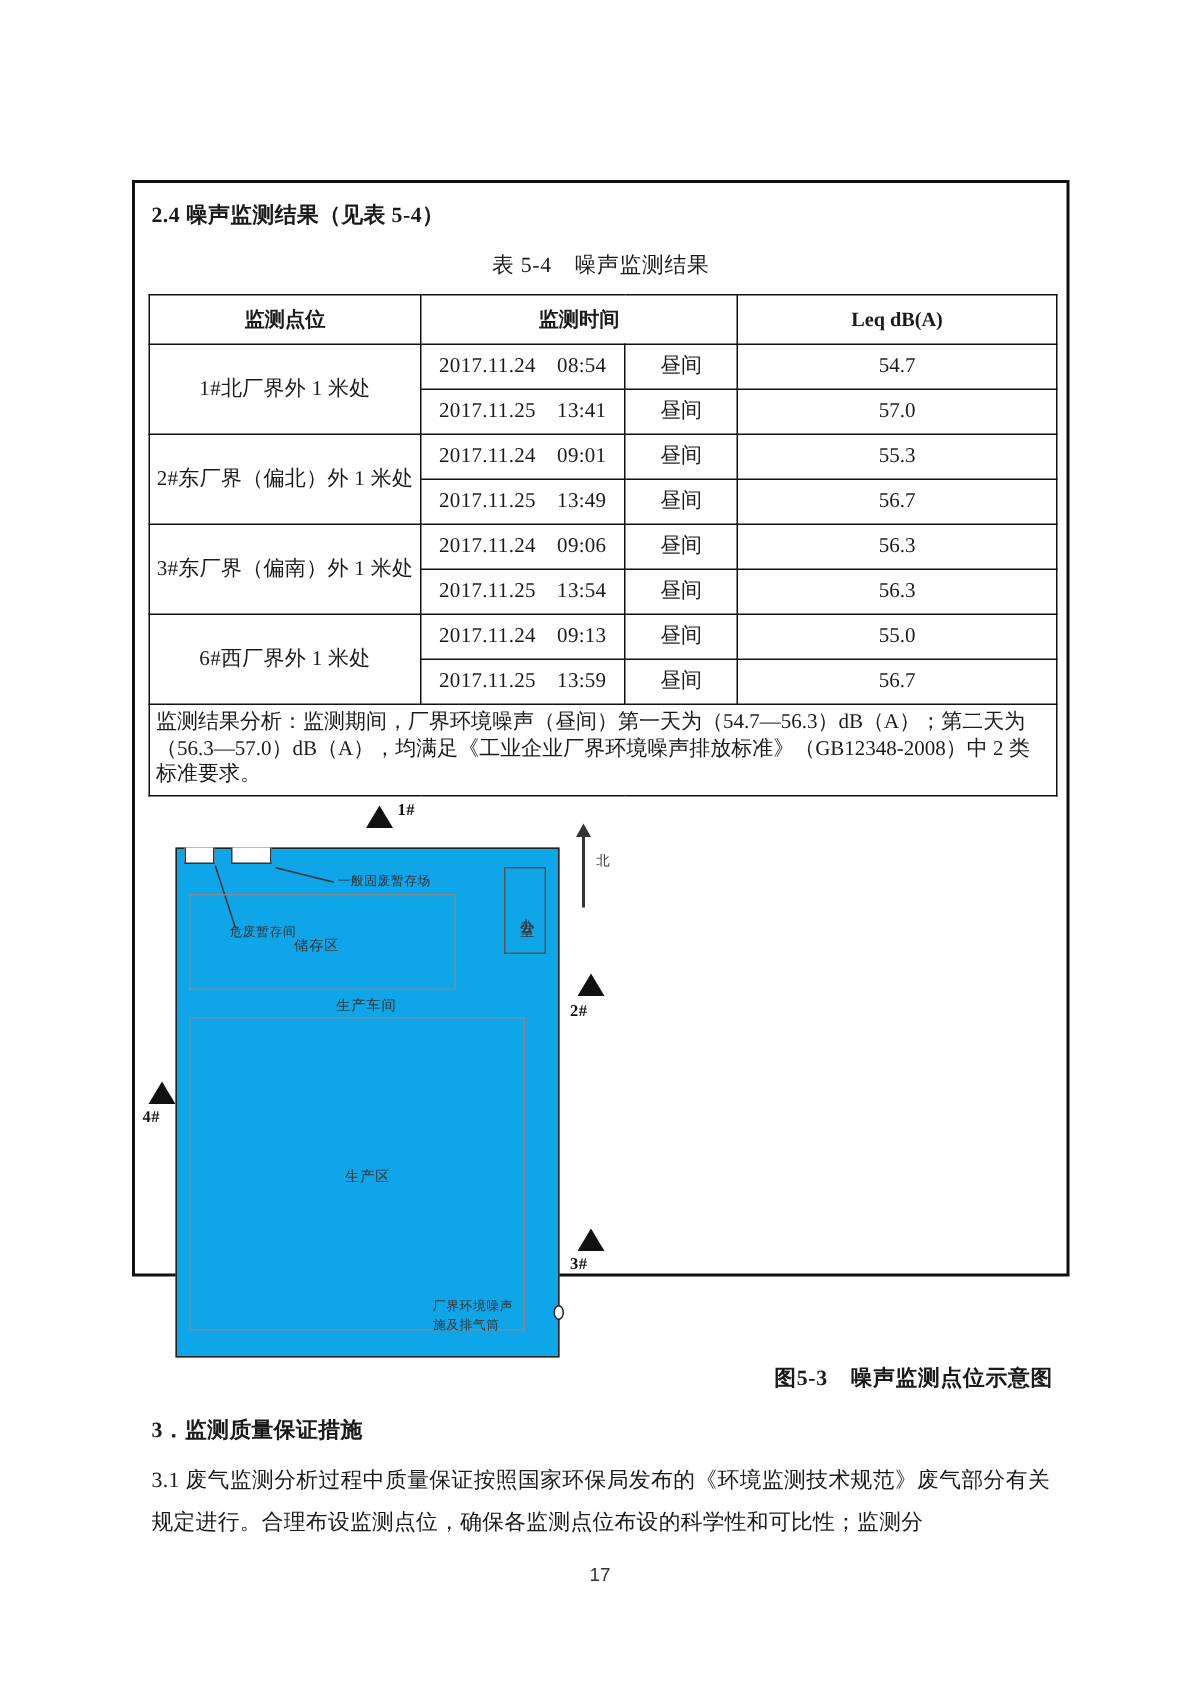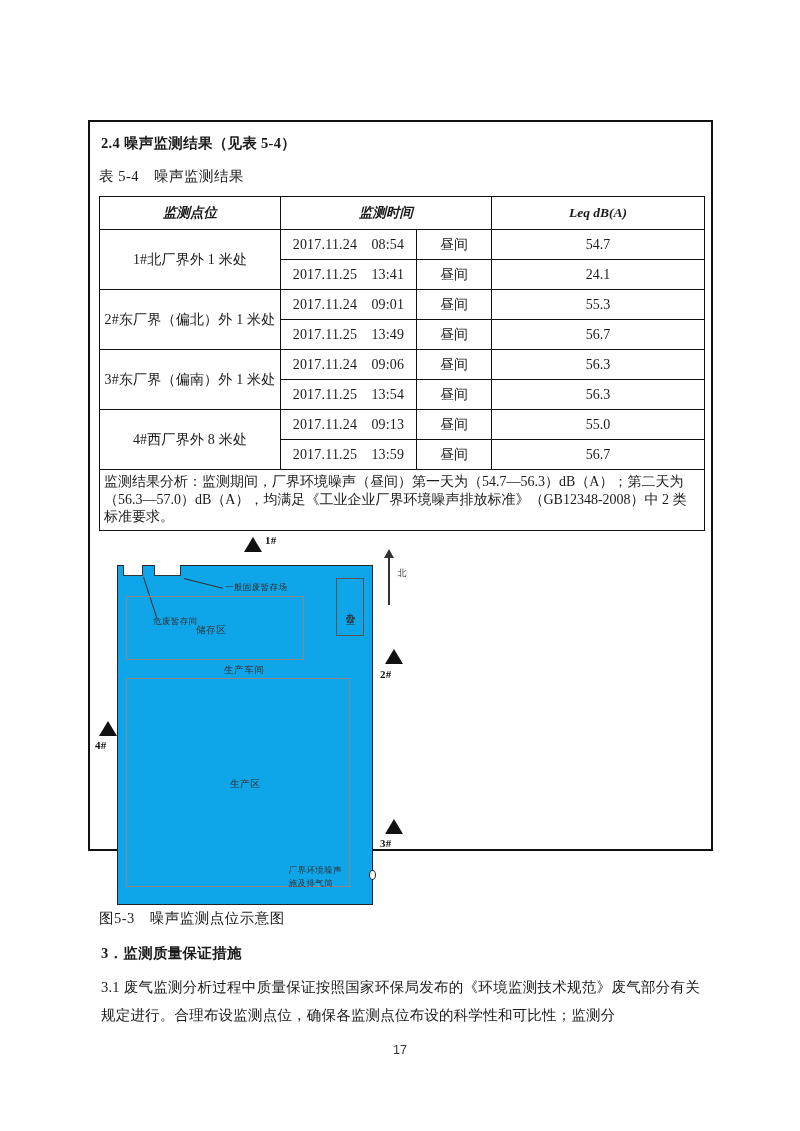--- a/index.html
+++ b/index.html
@@ -35,20 +35,21 @@
   }
 
   
   .sec-heading {
     font-weight: bold;
     font-size: 14.5px;
     letter-spacing: 0.3px;
     margin: 4px 0 2px 2px;
   }
   .table-caption {
+    text-align: center;
     font-size: 14.5px;
     margin: 14px 0 10px 0;
     letter-spacing: 0.5px;
   }
 
   
   table.noise-table {
     border-collapse: collapse;
     width: 605px;
     margin: 0 auto;
@@ -60,21 +61,20 @@
     text-align: center;
     vertical-align: middle;
     font-size: 14px;
     padding: 3px 2px;
     line-height: 1.25;
   }
   table.noise-table th {
     font-weight: bold;
     font-size: 13.5px;
     height: 26px;
-    font-style: italic;
   }
   table.noise-table td { height: 23px; }
   .col-point  { width: 181px; }
   .col-time   { width: 136px; }
   .col-period { width: 75px;  }
   .col-leq    { width: 213px; }
   td.point-cell { font-size: 12.8px; letter-spacing: 0.2px; }
   td.time-cell  { font-size: 13px; letter-spacing: 0.2px; }
   .analysis-cell {
     text-align: left !important;
@@ -257,24 +257,25 @@
   .north-label {
     position: absolute;
     left: 296px;
     top: 24px;
     font-size: 9px;
     color: #333;
     writing-mode: vertical-rl;
   }
 
   .figure-caption {
-    text-align: left;
+    text-align: right;
     font-size: 14.5px;
     margin: 2px 0 16px 0;
     letter-spacing: 0.5px;
+    font-weight: bold;
   }
 
   .body-para {
     font-size: 14.5px;
     line-height: 1.95;
     margin: 10px 2px 0 2px;
     text-align: justify;
     letter-spacing: 0.2px;
   }
 
@@ -316,21 +317,21 @@
       <tbody>
         <tr>
           <td class="point-cell" rowspan="2">1#北厂界外 1 米处</td>
           <td class="time-cell">2017.11.24　08:54</td>
           <td>昼间</td>
           <td>54.7</td>
         </tr>
         <tr>
           <td class="time-cell">2017.11.25　13:41</td>
           <td>昼间</td>
-          <td>24.1</td>
+          <td>57.0</td>
         </tr>
 
         <tr>
           <td class="point-cell" rowspan="2">2#东厂界（偏北）外 1 米处</td>
           <td class="time-cell">2017.11.24　09:01</td>
           <td>昼间</td>
           <td>55.3</td>
         </tr>
         <tr>
           <td class="time-cell">2017.11.25　13:49</td>
@@ -344,21 +345,21 @@
           <td>昼间</td>
           <td>56.3</td>
         </tr>
         <tr>
           <td class="time-cell">2017.11.25　13:54</td>
           <td>昼间</td>
           <td>56.3</td>
         </tr>
 
         <tr>
-          <td class="point-cell" rowspan="2">4#西厂界外 8 米处</td>
+          <td class="point-cell" rowspan="2">6#西厂界外 1 米处</td>
           <td class="time-cell">2017.11.24　09:13</td>
           <td>昼间</td>
           <td>55.0</td>
         </tr>
         <tr>
           <td class="time-cell">2017.11.25　13:59</td>
           <td>昼间</td>
           <td>56.7</td>
         </tr>
 

